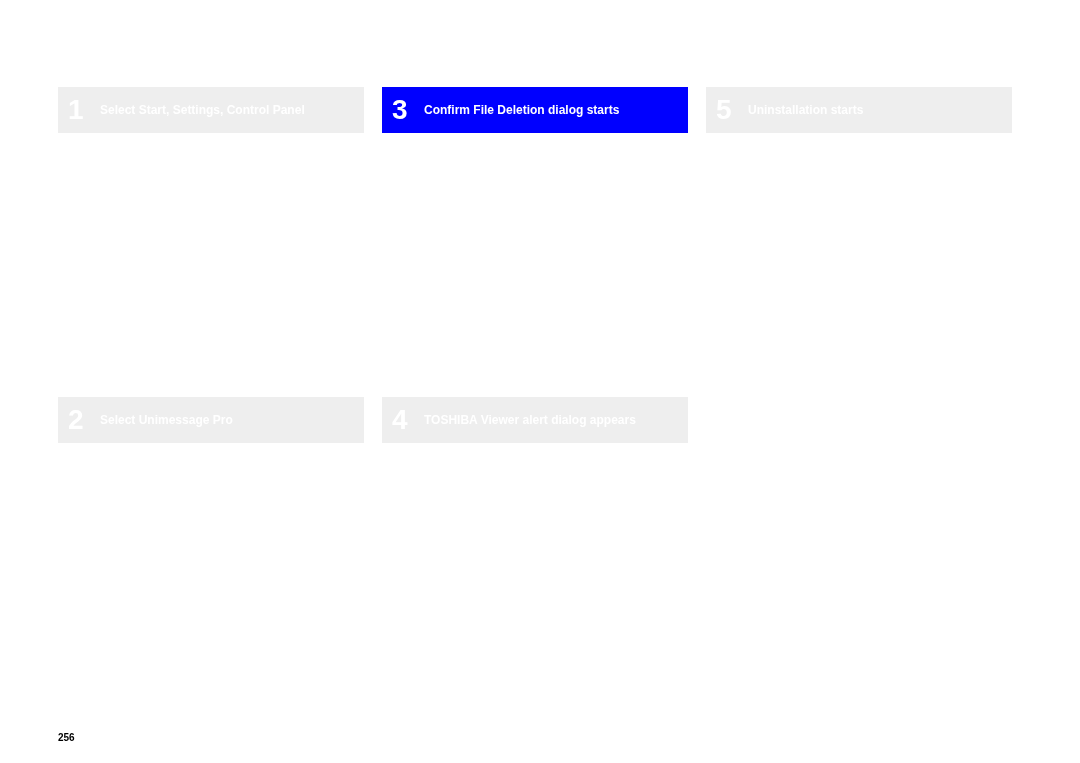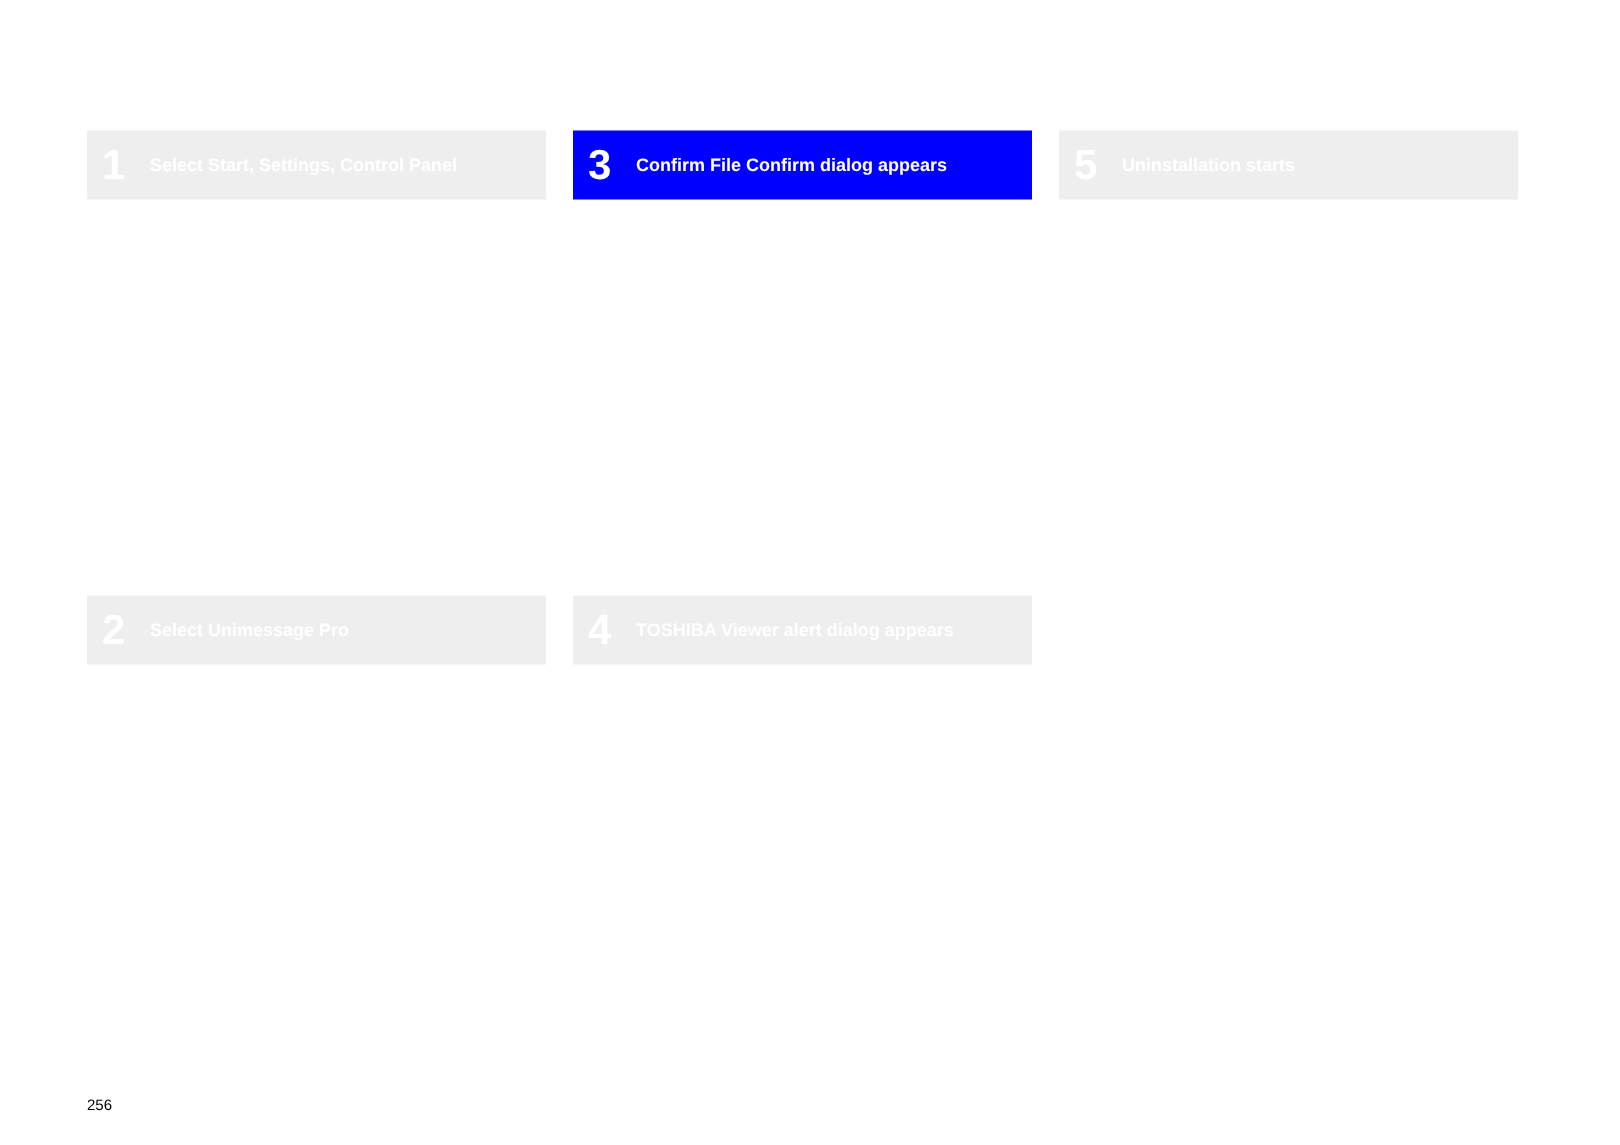--- a/index.html
+++ b/index.html
@@ -64,21 +64,21 @@
     
     .step-body {
       height: 264px;
     }
     
     .page-number {
       position: absolute;
       top: 732px;
       left: 58px;
       font-size: 10px;
-      font-weight: normal;
+      font-weight: bold;
       color: #000000;
     }
   </style>
 </head>
 <body>
 
 <div class="page-container">
   <div class="columns">
 
     <div class="column">
@@ -89,21 +89,21 @@
       <div class="step-body"></div>
       <div class="step-header">
         <span class="step-number">2</span>
         <span class="step-title">Select Unimessage Pro</span>
       </div>
     </div>
 
     <div class="column">
       <div class="step-header highlighted">
         <span class="step-number">3</span>
-        <span class="step-title">Confirm File Confirm dialog appears</span>
+        <span class="step-title">Confirm File Deletion dialog starts</span>
       </div>
       <div class="step-body"></div>
       <div class="step-header">
         <span class="step-number">4</span>
         <span class="step-title">TOSHIBA Viewer alert dialog appears</span>
       </div>
     </div>
 
     <div class="column">
       <div class="step-header">

